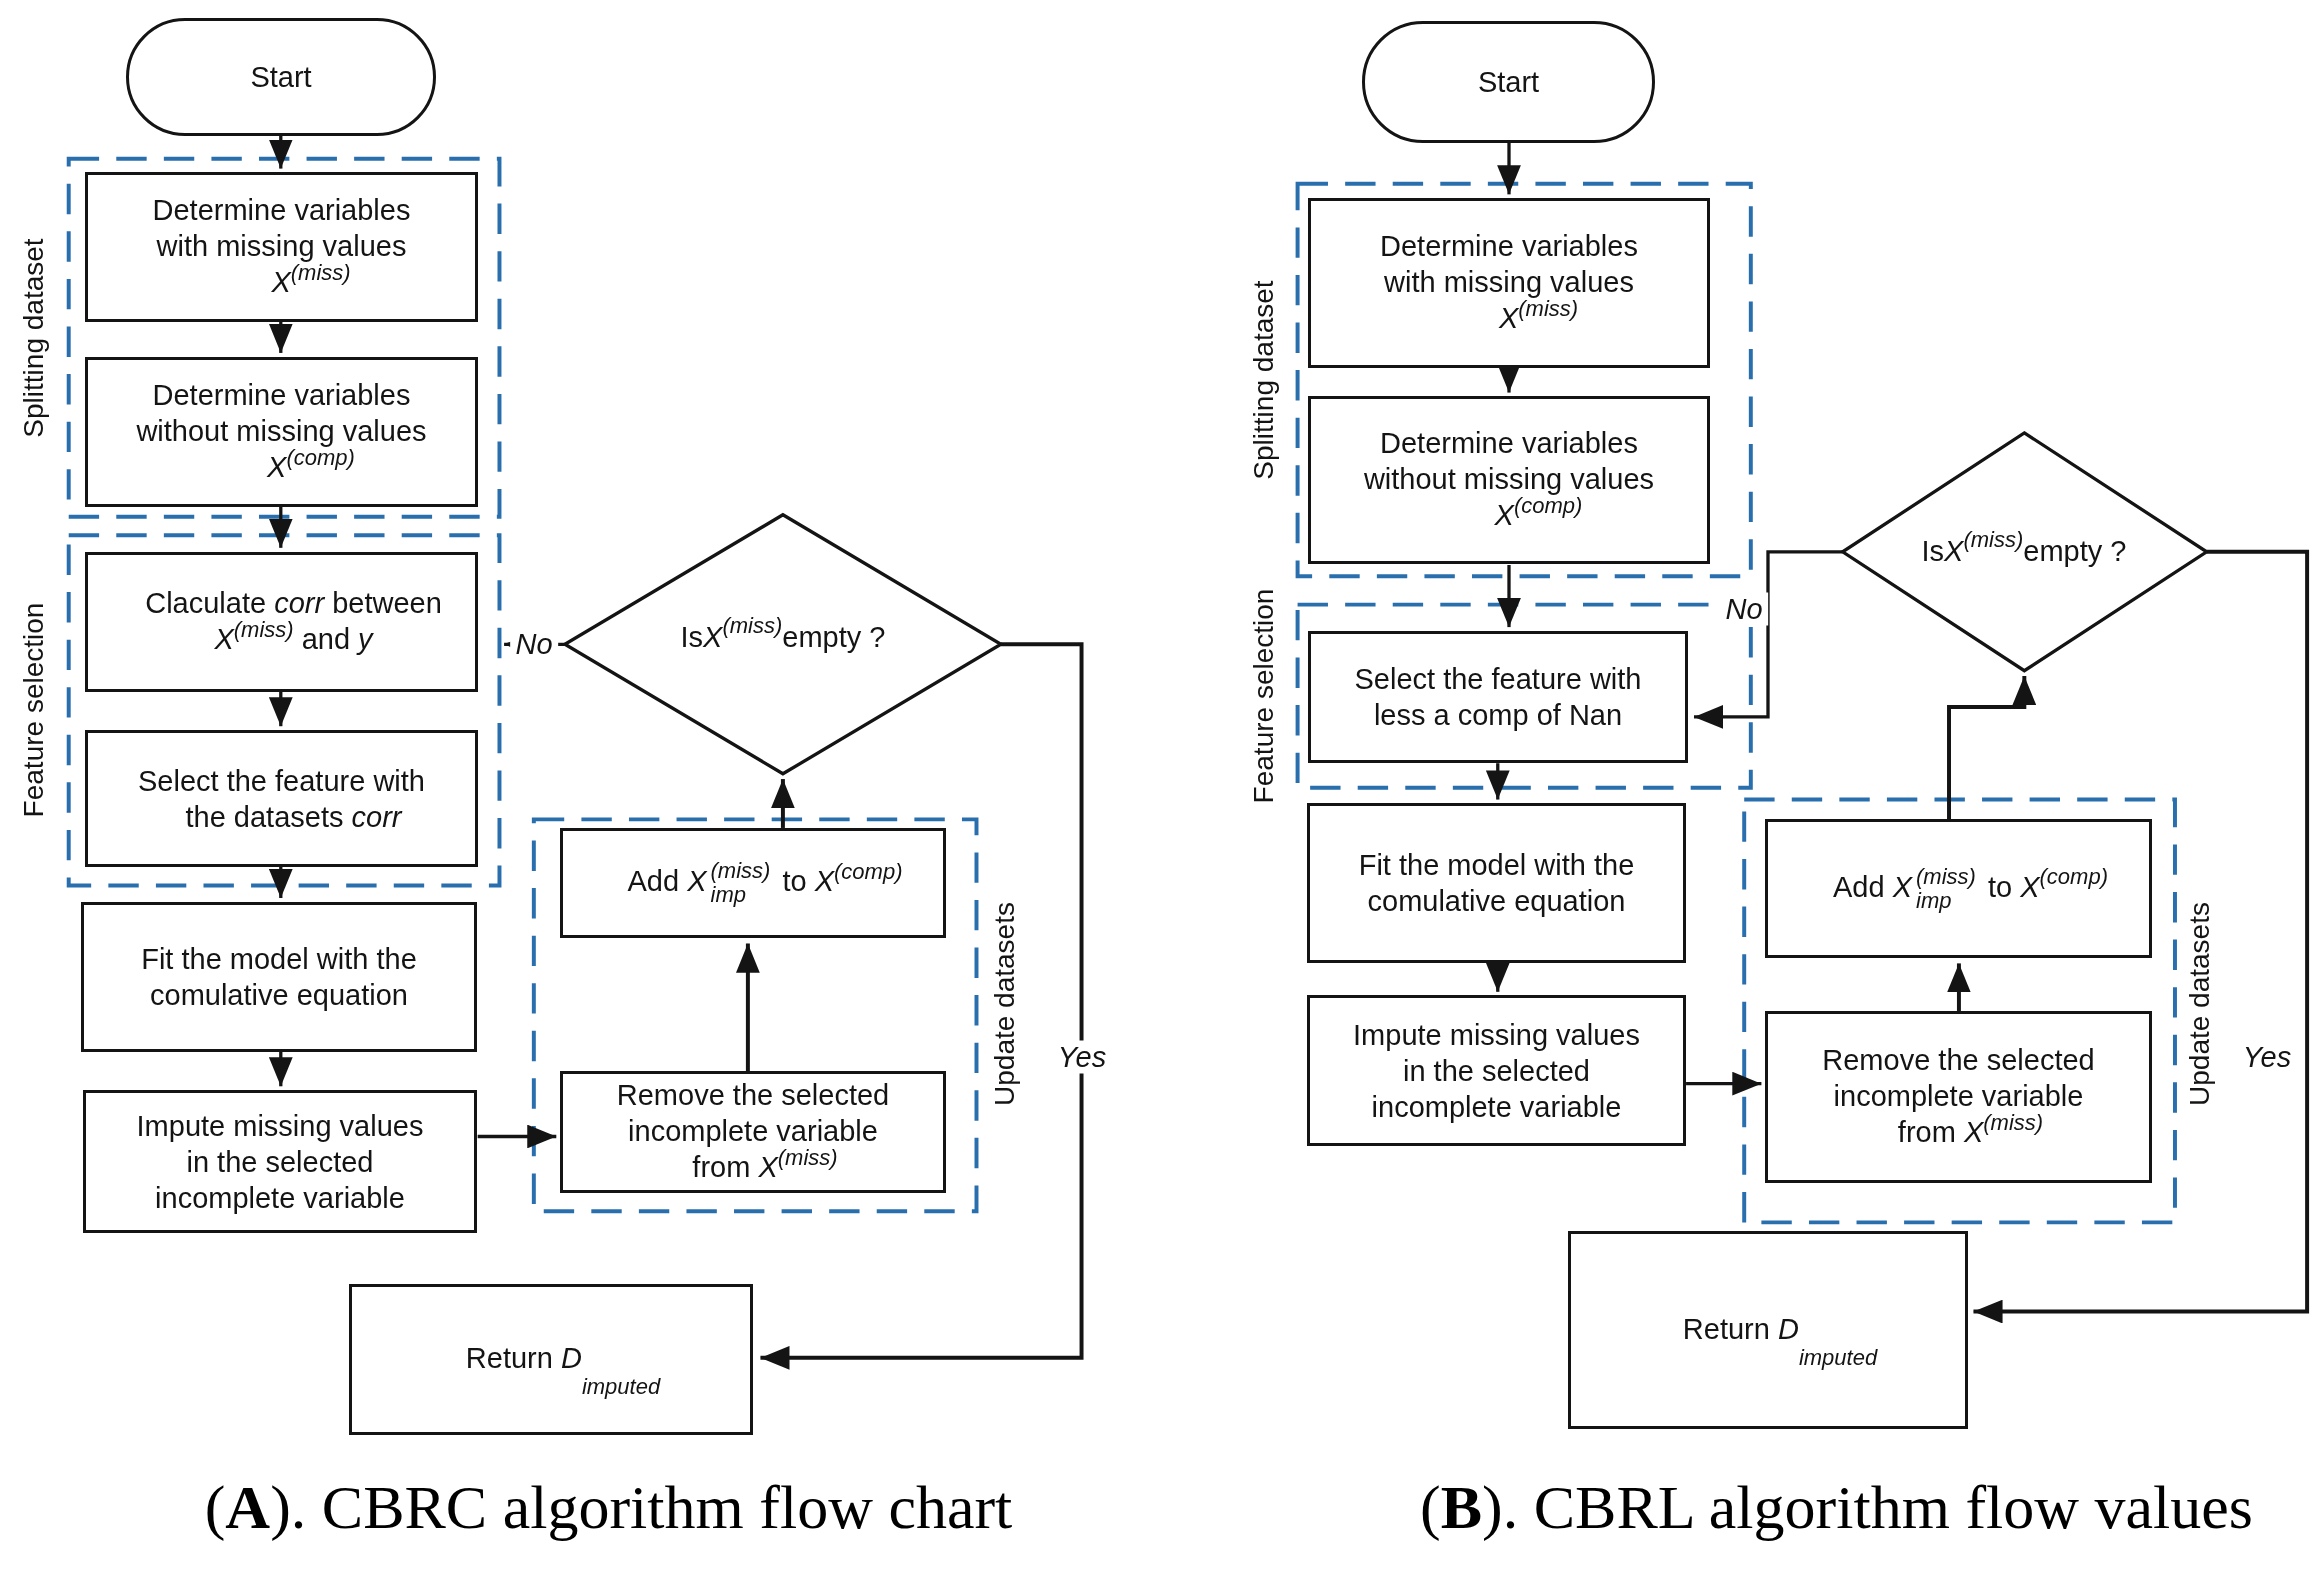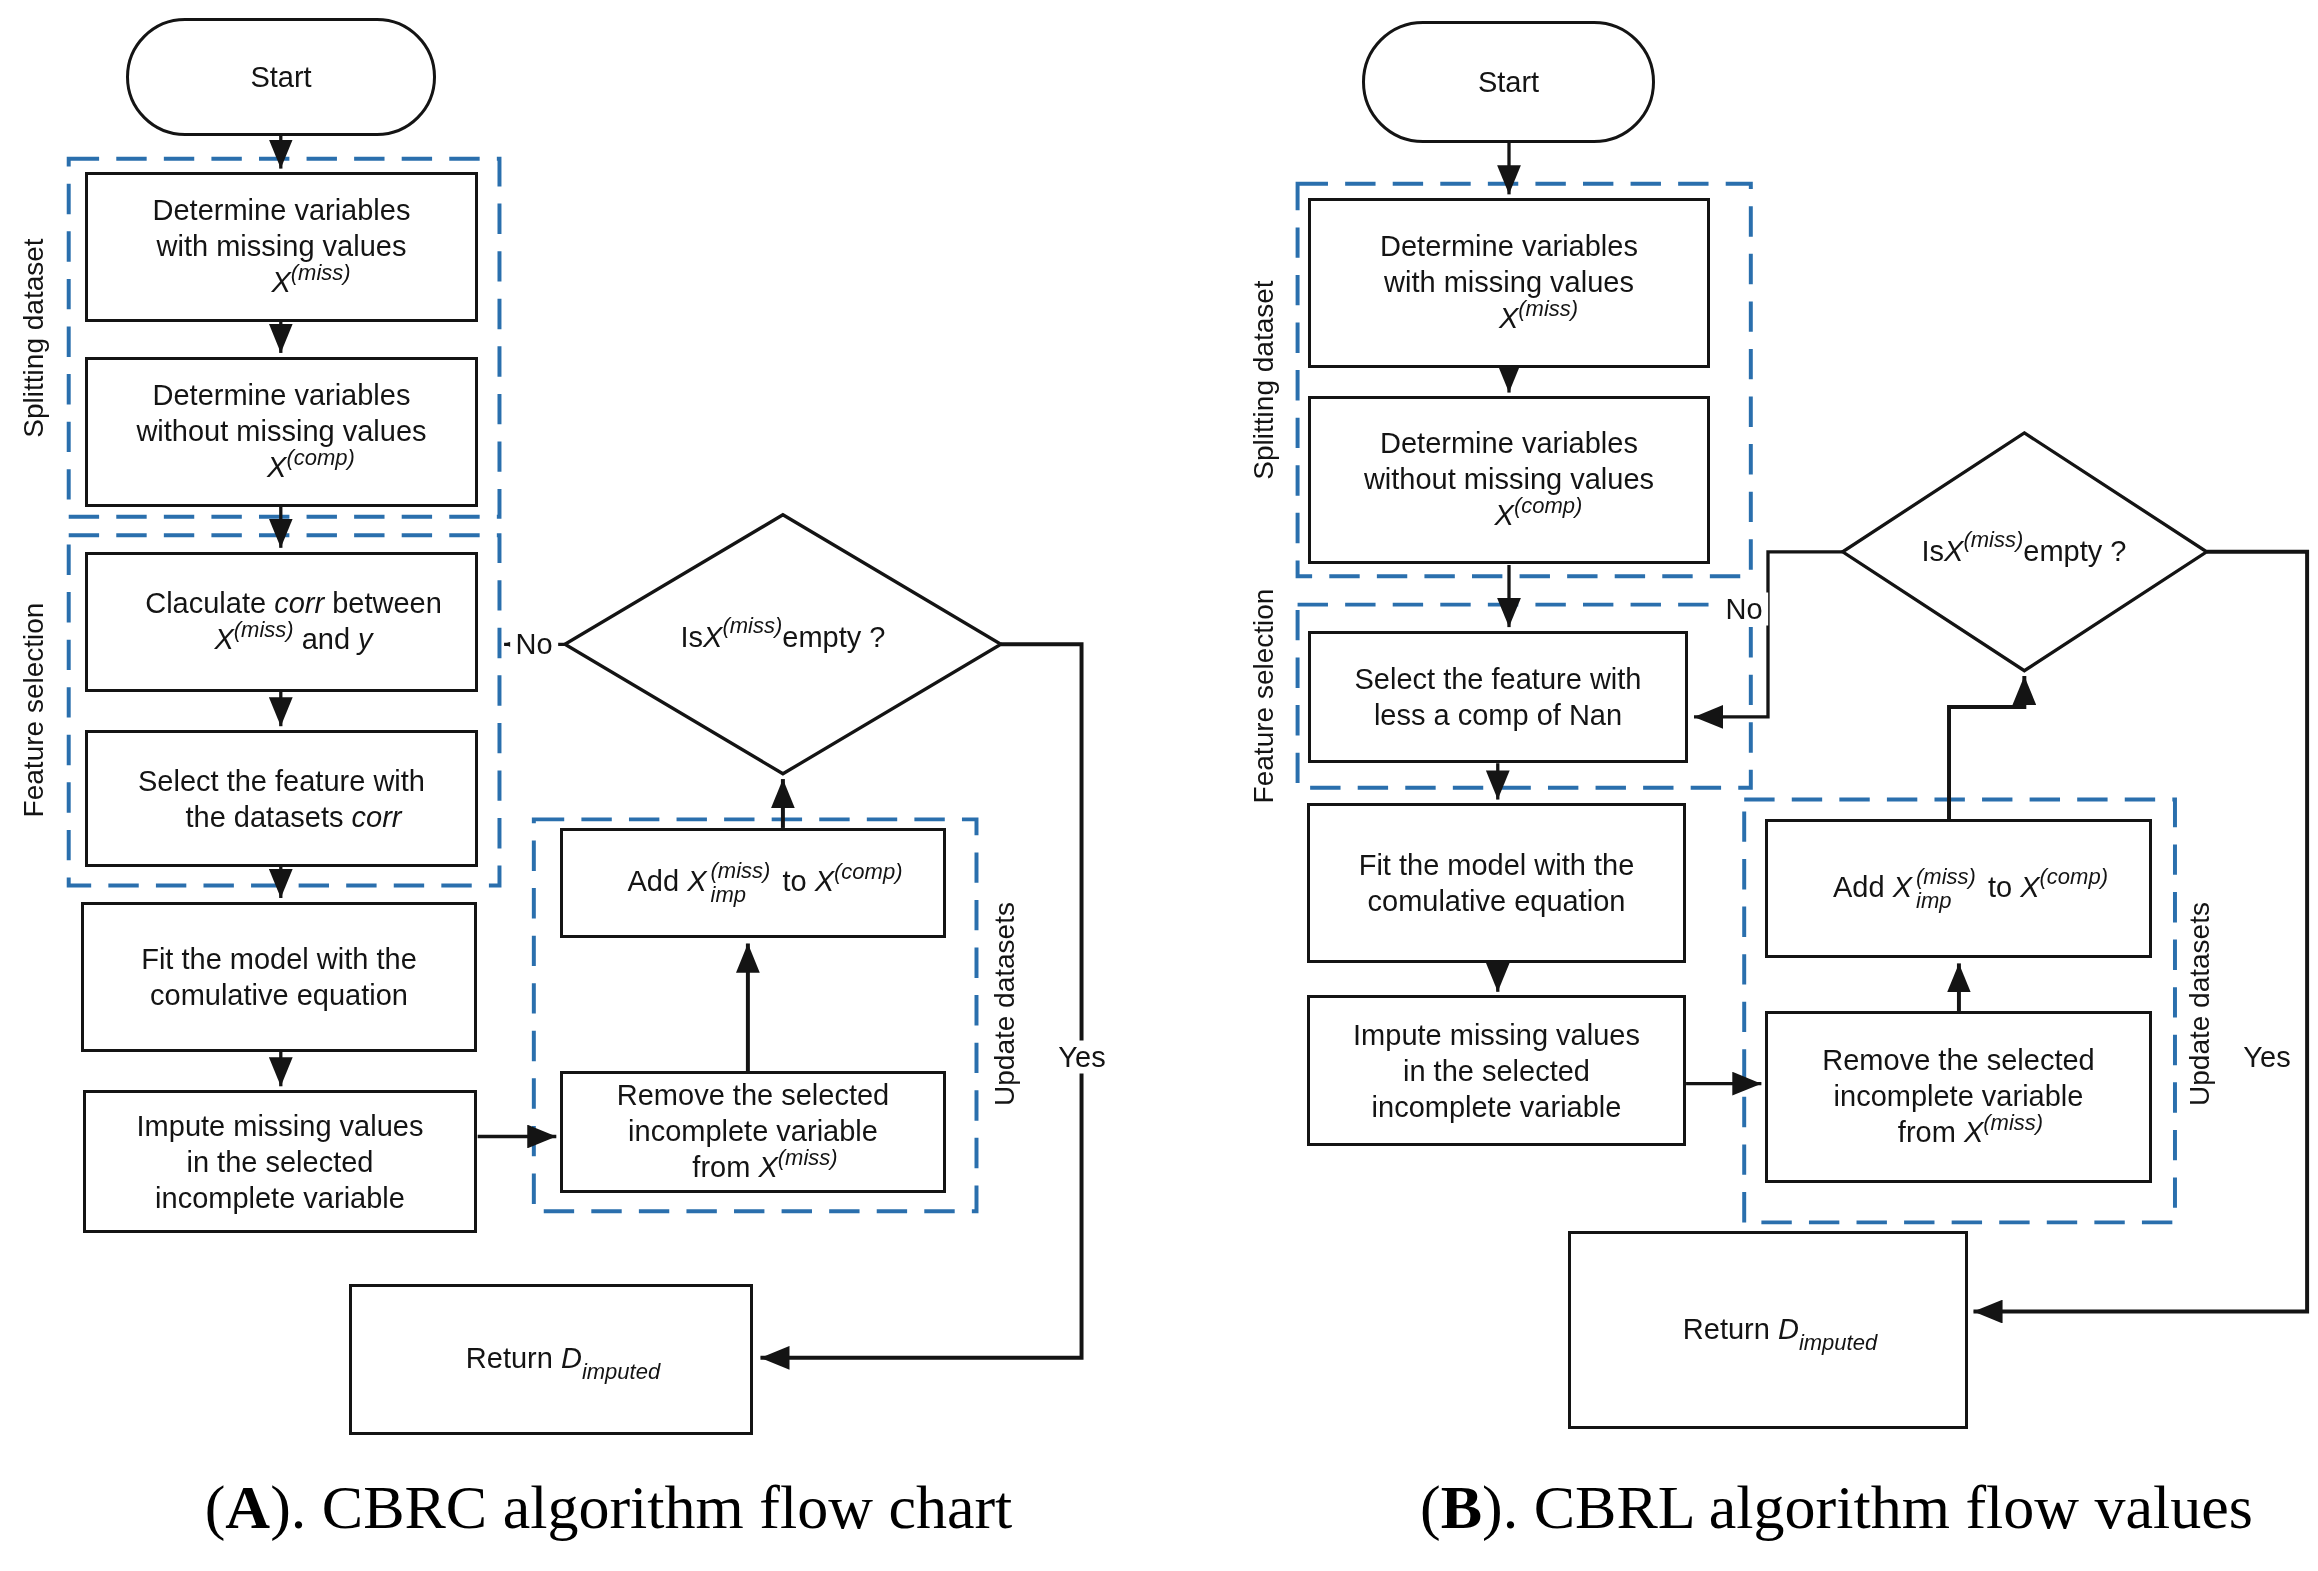--- a/index.html
+++ b/index.html
@@ -8,25 +8,25 @@
   .layer{position:absolute;left:0;top:0;width:100%;height:100%;}
   svg.wires{position:absolute;left:0;top:0;z-index:1;}
   .node{position:absolute;box-sizing:border-box;border:3.3px solid #141414;background:#ffffff;
         display:flex;flex-direction:column;align-items:center;justify-content:center;
         text-align:center;font-size:29px;line-height:36px;z-index:2;}
   .oval{border-radius:79px;}
   .fline{white-space:nowrap;margin-left:24px;}
   .fml{margin-left:59px;}
   .it{font-style:italic;}
   .sup{font-size:22px;font-style:italic;position:relative;top:-12px;}
-  .subsc{font-size:22px;font-style:italic;position:relative;top:11px;}
+  .subsc{font-size:22px;font-style:italic;position:relative;top:26px;}
   .stack{display:inline-flex;flex-direction:column;align-items:flex-start;font-size:22px;
          font-style:italic;line-height:24px;vertical-align:middle;margin:0 4px;}
   .lbl{position:absolute;font-size:29px;background:#ffffff;padding:0 5.3px;z-index:3;
-       transform:translate(-50%,-50%);white-space:nowrap;}
+       transform:translate(-50%,-50%);white-space:nowrap;font-style:italic;}
   .rot{position:absolute;font-size:28px;white-space:nowrap;z-index:2;
        transform:translate(-50%,-50%) rotate(-90deg);}
   .dtext{position:absolute;display:flex;align-items:center;justify-content:center;
          font-size:29px;z-index:2;white-space:nowrap;}
   .cap{position:absolute;font-family:"Liberation Serif", serif;font-size:62px;color:#000000;
        text-align:center;width:991px;z-index:2;}
   .cap b{font-weight:bold;}
 </style>
 </head>
 <body>

